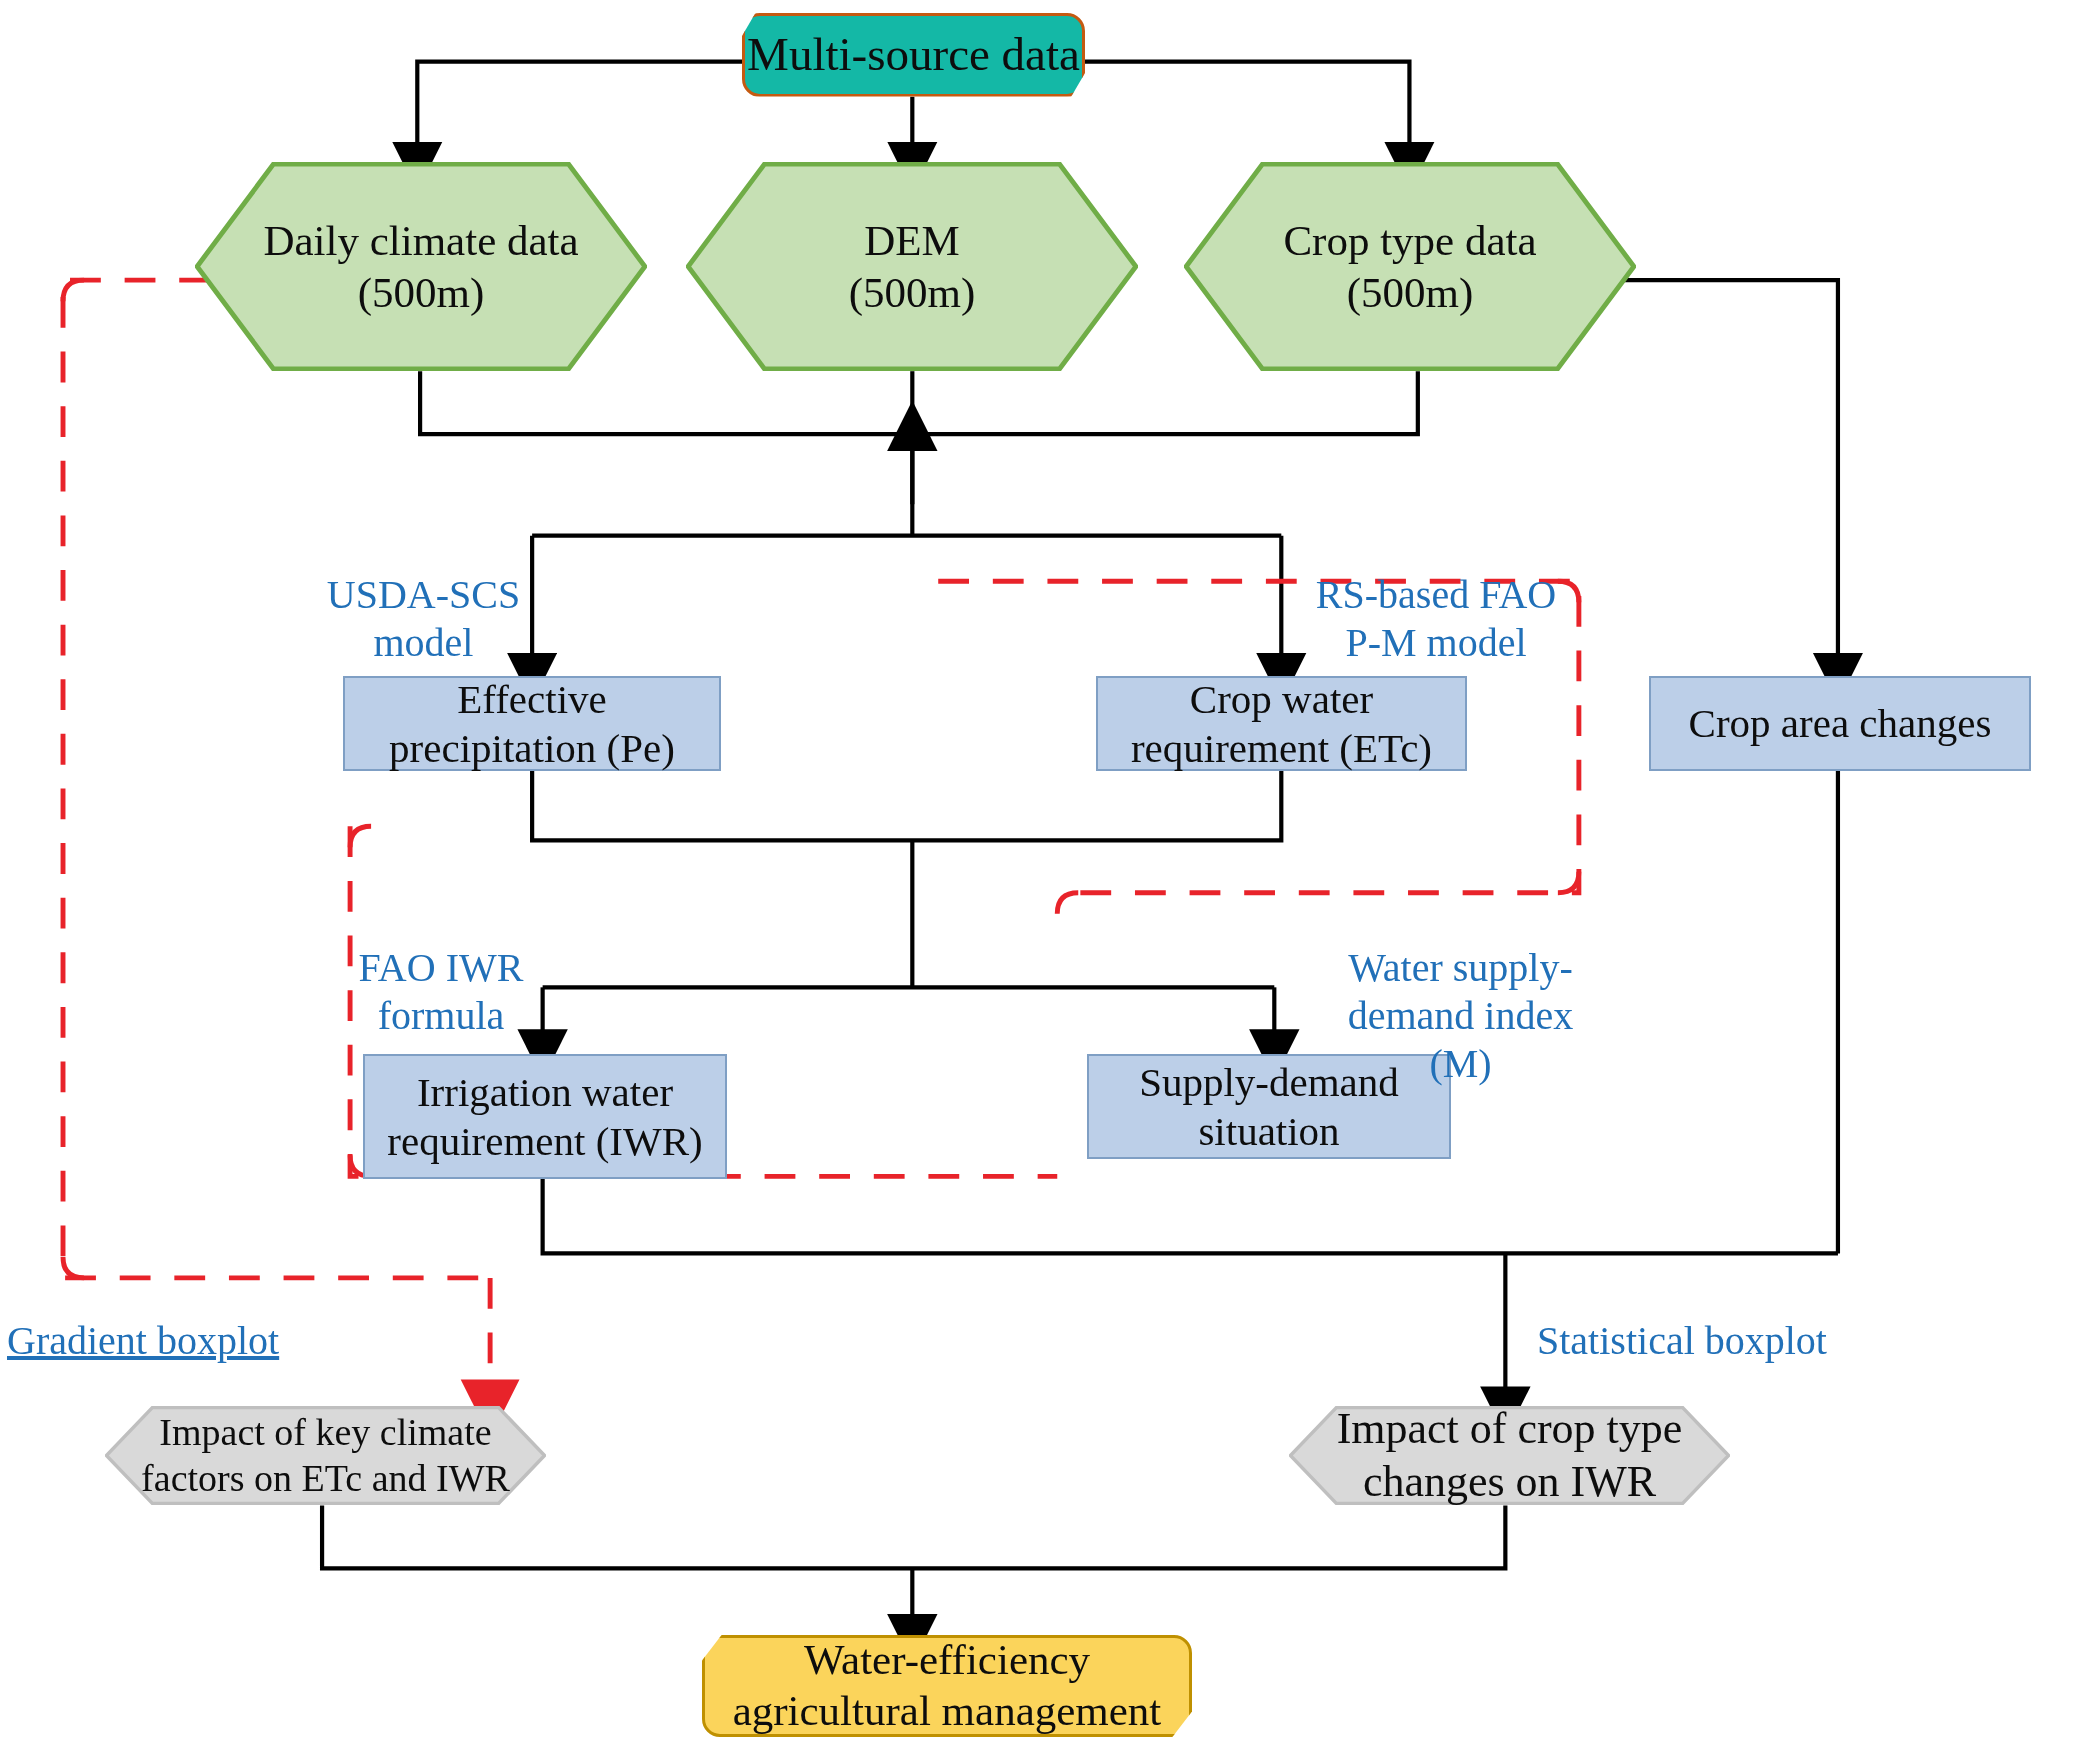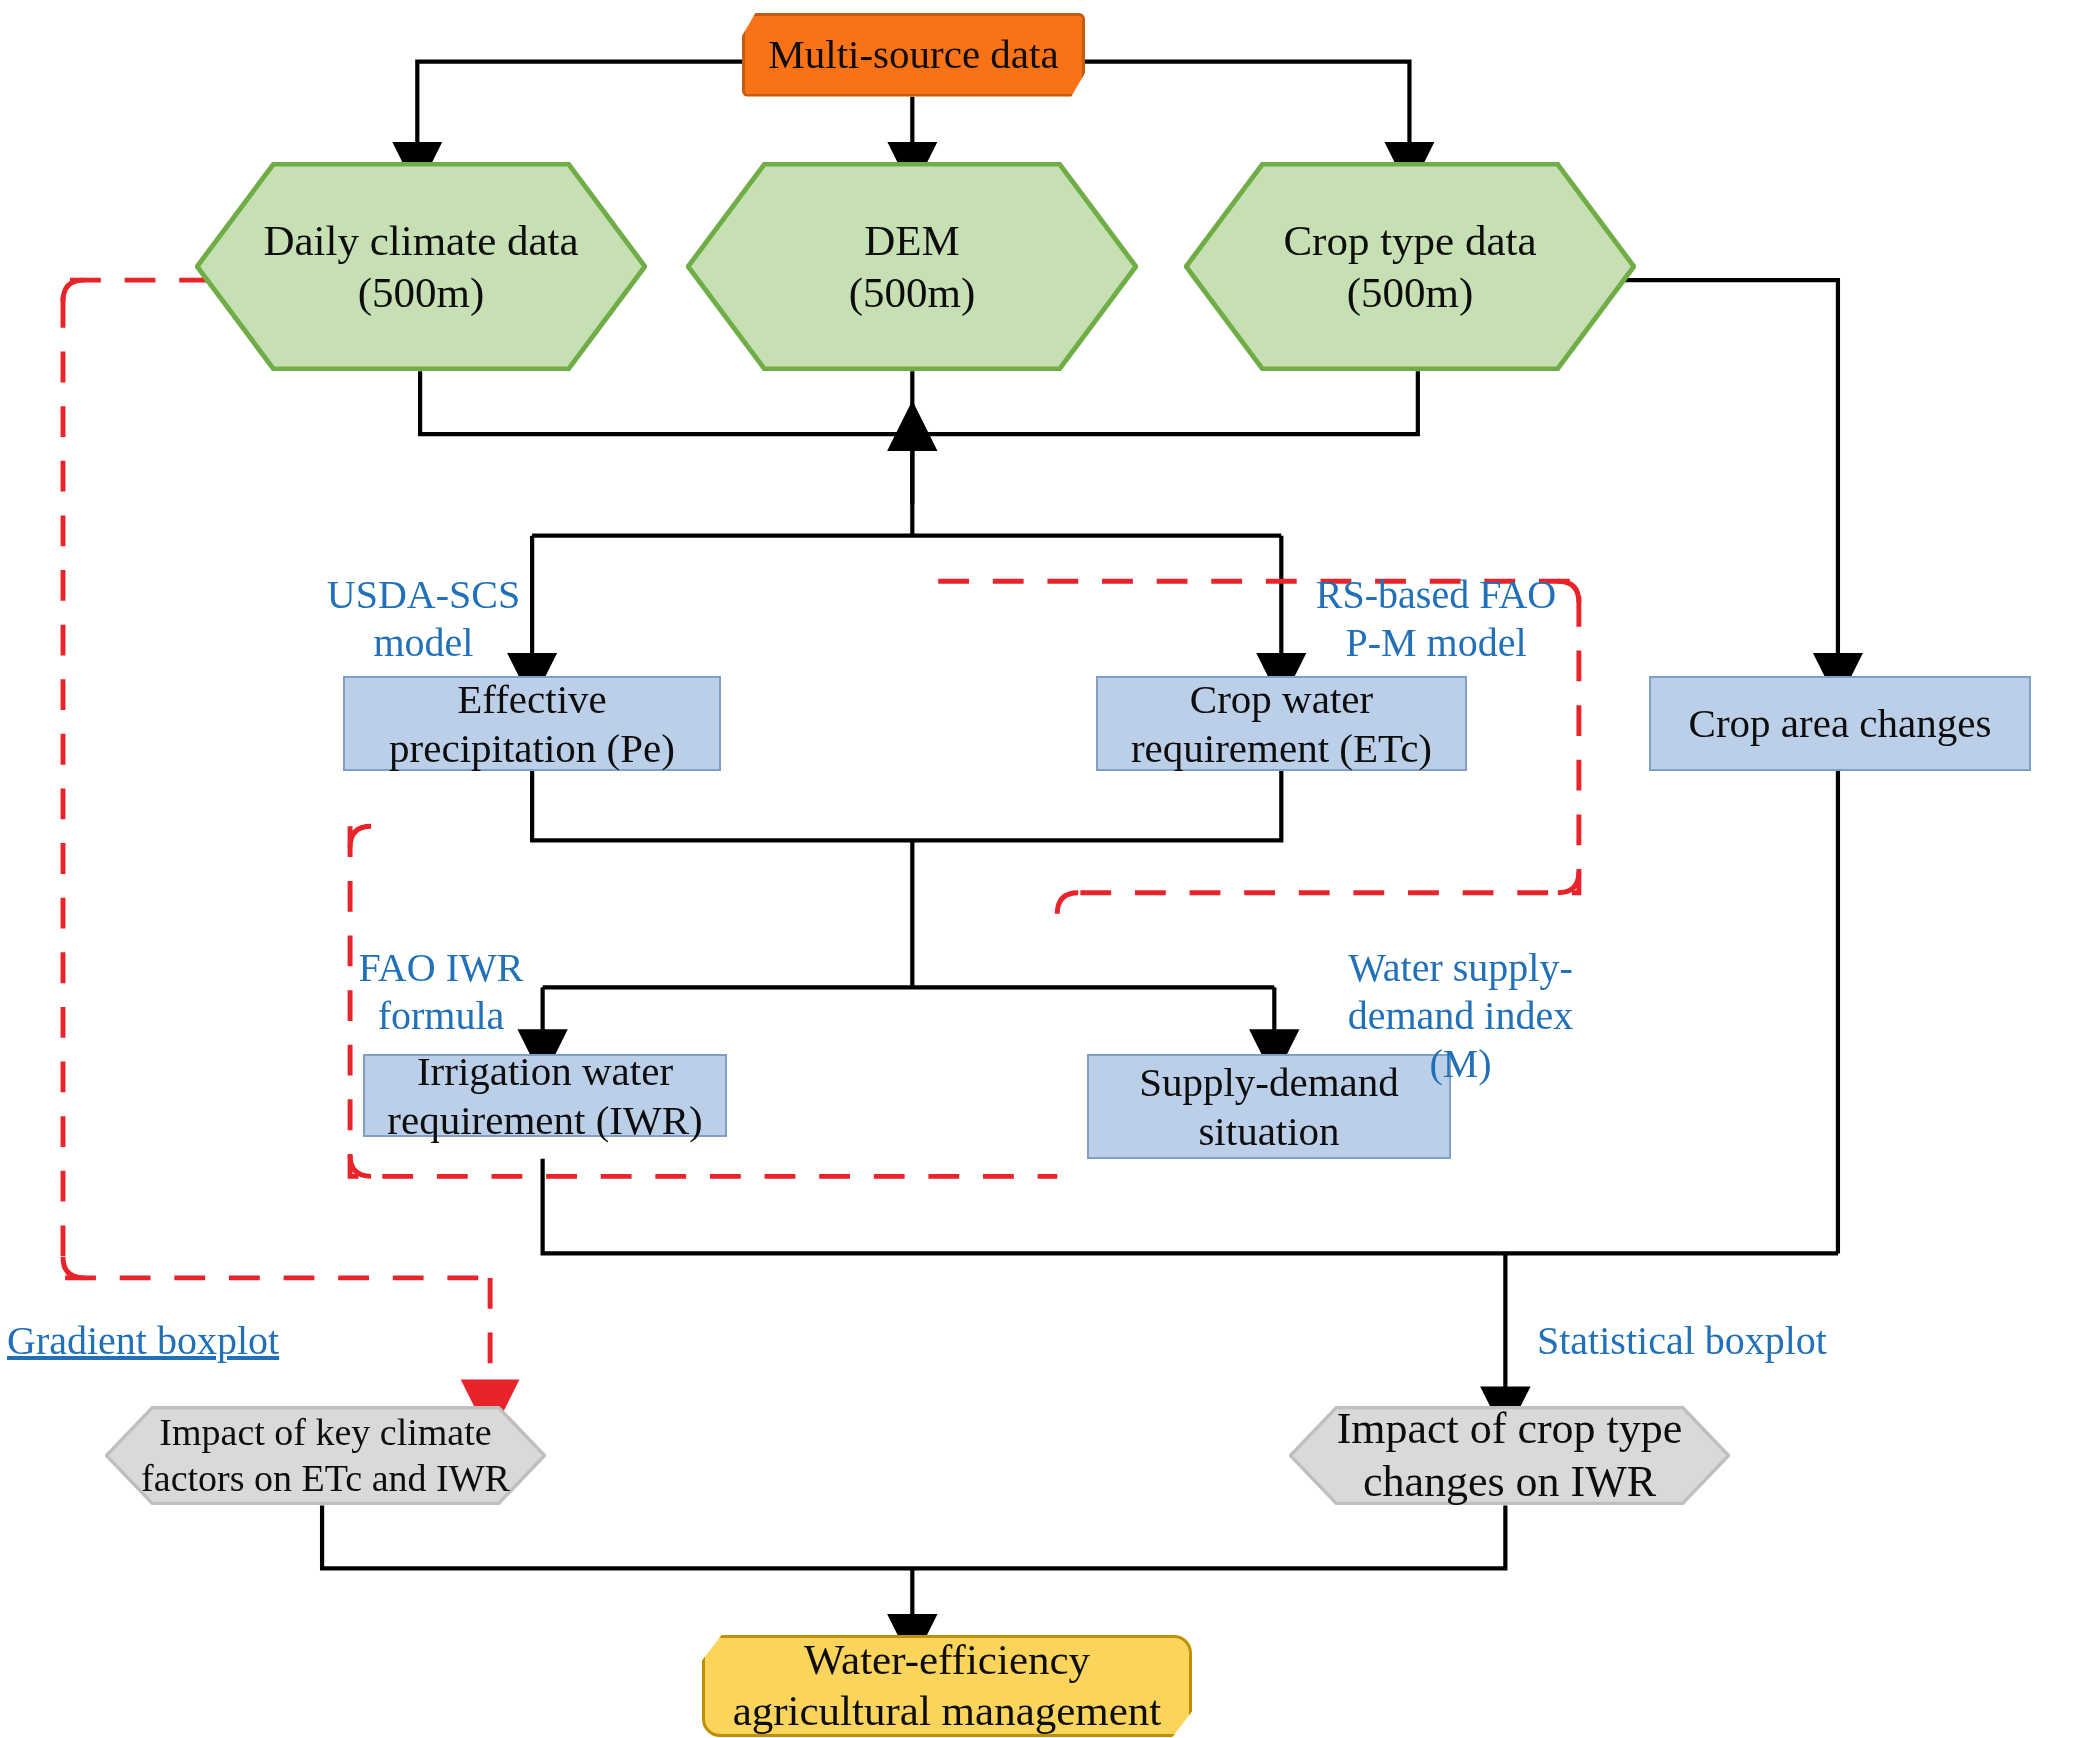--- a/index.html
+++ b/index.html
@@ -29,25 +29,25 @@
     align-items: center;
     justify-content: center;
     text-align: center;
     color: #0d0d0d;
     line-height: 1.18;
   }
   .node span { display: block; width: 100%; }
 
   
   .n-orange {
-    background: #f97316;
+    background: #14b8a6;
     border: 3.5px solid #C55A11;
-    font-size: 41px;
+    font-size: 47px;
     clip-path: polygon(4% 0%, 100% 0%, 100% 72%, 96% 100%, 0% 100%, 0% 28%);
-    border-radius: 6px;
+    border-radius: 18px;
   }
   
   .n-yellow {
     background: #FBD45B;
     border: 3.5px solid #BF9000;
     font-size: 43px;
     clip-path: polygon(4% 0%, 100% 0%, 100% 75%, 96% 100%, 0% 100%, 0% 25%);
     border-radius: 18px;
   }
   .hexwrap { position: absolute; }
@@ -186,21 +186,21 @@
   </div>
 
   <div class="node n-blue" style="left:1096px; top:676px; width:371px; height:95px;">
     <span>Crop water<br>requirement (ETc)</span>
   </div>
 
   <div class="node n-blue" style="left:1649px; top:676px; width:382px; height:95px;">
     <span>Crop area changes</span>
   </div>
 
-  <div class="node n-blue" style="left:363px; top:1054px; width:364px; height:83px;">
+  <div class="node n-blue" style="left:363px; top:1054px; width:364px; height:125px;">
     <span>Irrigation water<br>requirement (IWR)</span>
   </div>
 
   <div class="node n-blue" style="left:1087px; top:1054px; width:364px; height:105px;">
     <span>Supply-demand<br>situation</span>
   </div>
 
   <div class="hexwrap" style="left:105px; top:1406px; width:441px; height:99px;">
     <svg class="hexfill" viewBox="0 0 630 142" preserveAspectRatio="none">
       <polygon points="68,2 562,2 628,71 562,140 68,140 2,71" fill="#D9D9D9" stroke="#BFBFBF" stroke-width="5"></polygon>

